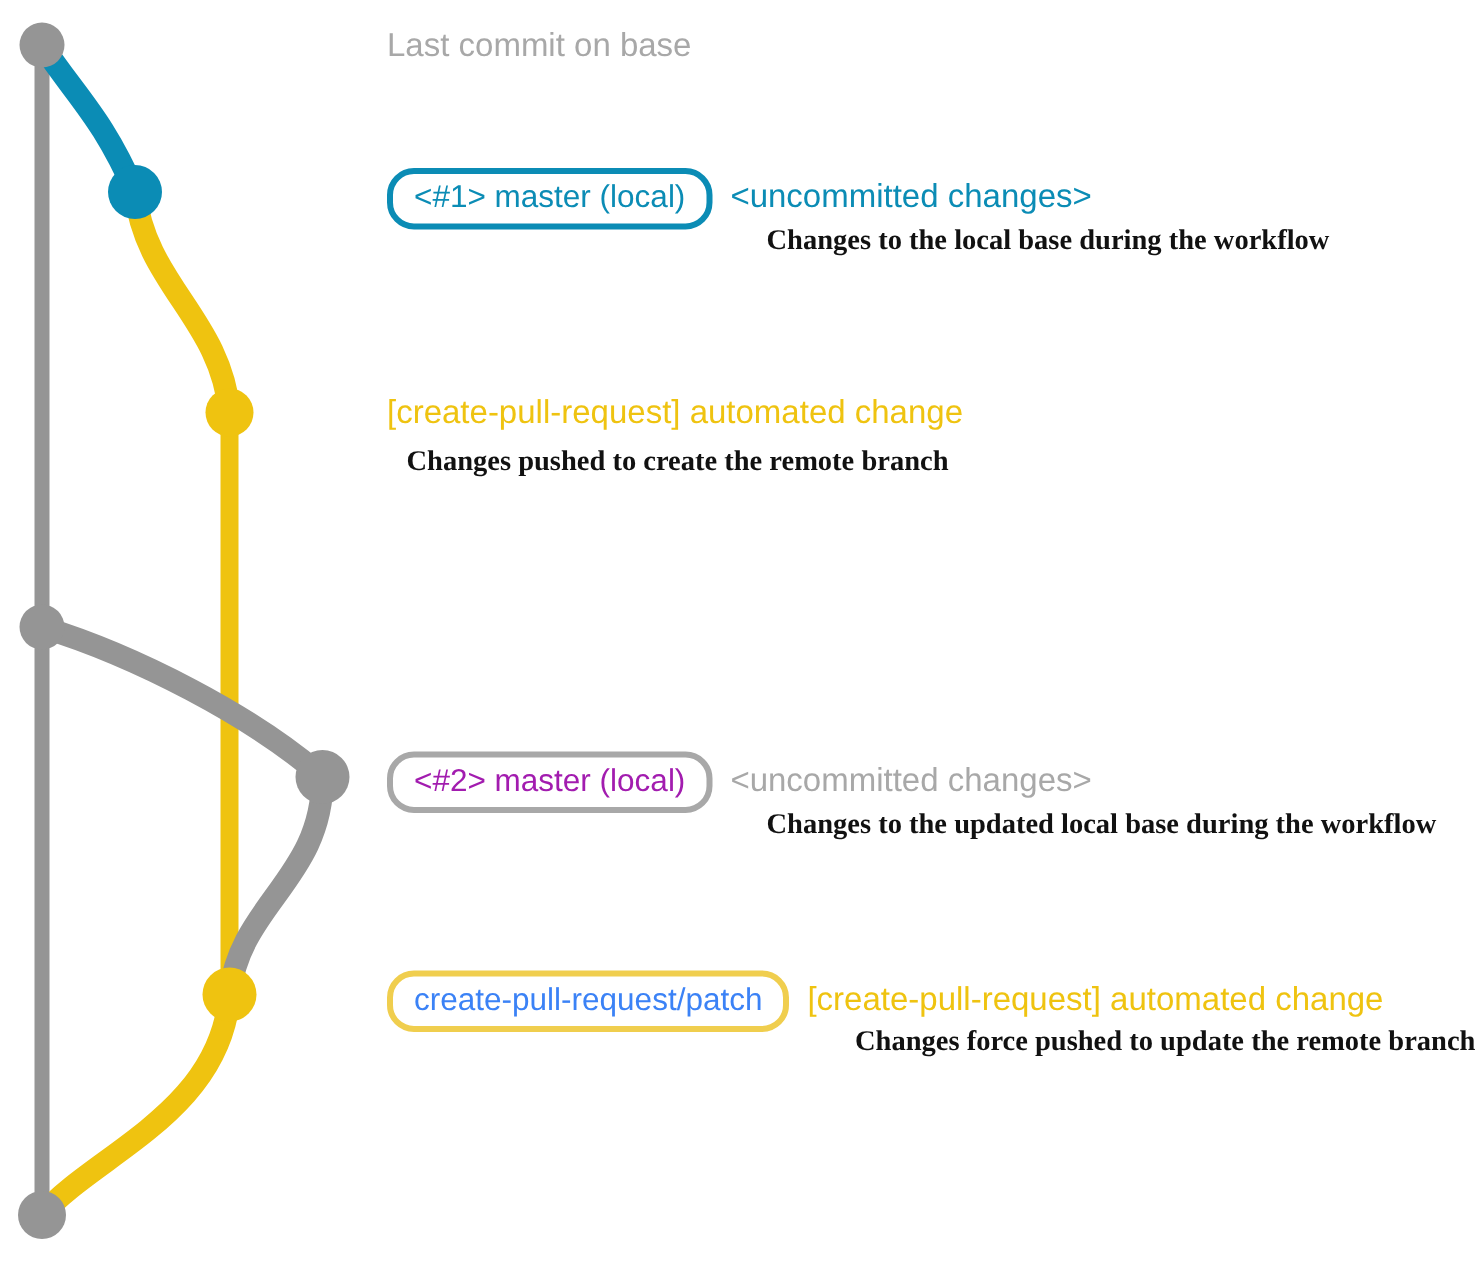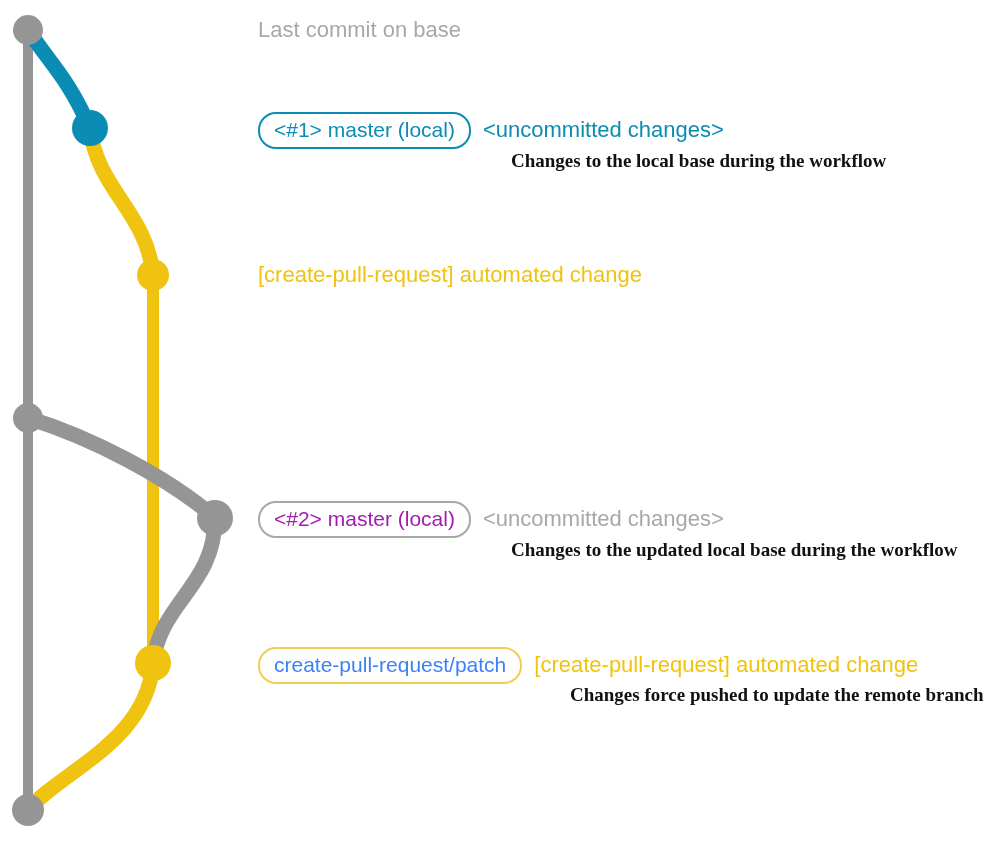--- a/index.html
+++ b/index.html
@@ -35,21 +35,21 @@
     text-align: center;
   }
   .row {
     position: absolute;
     display: flex;
     align-items: baseline;
     white-space: nowrap;
   }
   .pill {
     display: inline-block;
-    border: 2px solid #8b5cf6;
+    border: 4px solid #8b5cf6;
     border-radius: 18px;
     padding: 5px 14px 6px 14px;
     font-size: 21px;
     line-height: 22px;
     color: #959595;
     background: transparent;
     font-family: "Liberation Sans", sans-serif;
   }
   .pill.teal  { border-color: #0b8cb5; color: #0b8cb5; }
   .pill.gray  { border-color: #a8a8a8; color: #a21caf; }
@@ -132,20 +132,21 @@
     <div class="standalone-note" style="left:258px; top:18px;">Last commit on base</div>
 
     <div class="row" style="left:258px; top:112px;">
       <span class="pill teal">&lt;#1&gt; master (local)</span>
       <span class="pill-gap"></span>
       <span class="subject teal">&lt;uncommitted changes&gt;</span>
     </div>
     <div class="description" style="left:511px; top:150px;">Changes to the local base during the workflow</div>
 
     <div class="standalone-subject" style="left:258px; top:263px;">[create-pull-request] automated change</div>
+    <div class="description" style="left:271px; top:297px;">Changes pushed to create the remote branch</div>
 
 
     <div class="row" style="left:258px; top:501px;">
       <span class="pill gray">&lt;#2&gt; master (local)</span>
       <span class="pill-gap"></span>
       <span class="subject gray">&lt;uncommitted changes&gt;</span>
     </div>
     <div class="description" style="left:511px; top:539px;">Changes to the updated local base during the workflow</div>
 
     <div class="row" style="left:258px; top:647px;">

